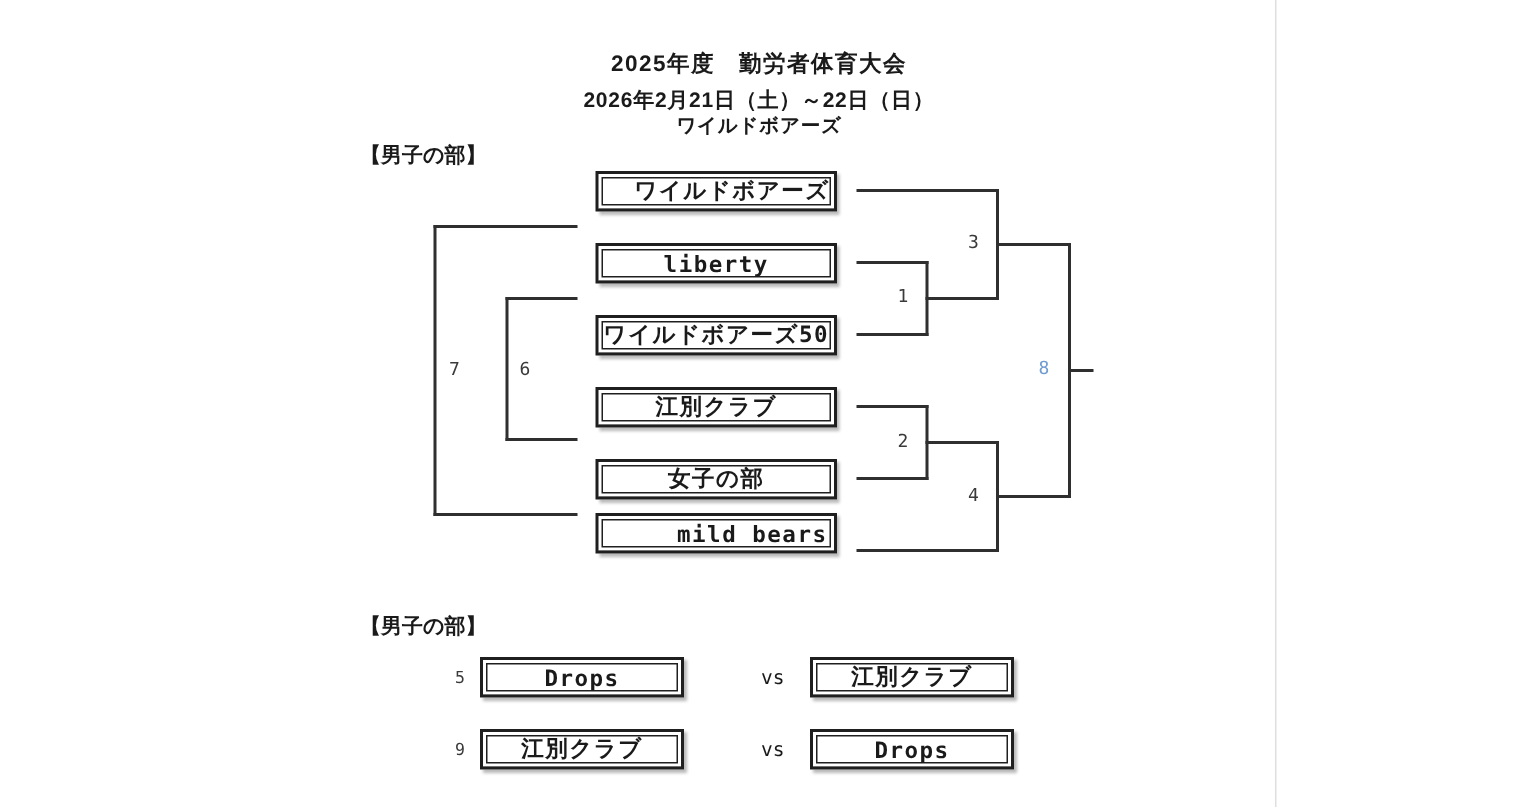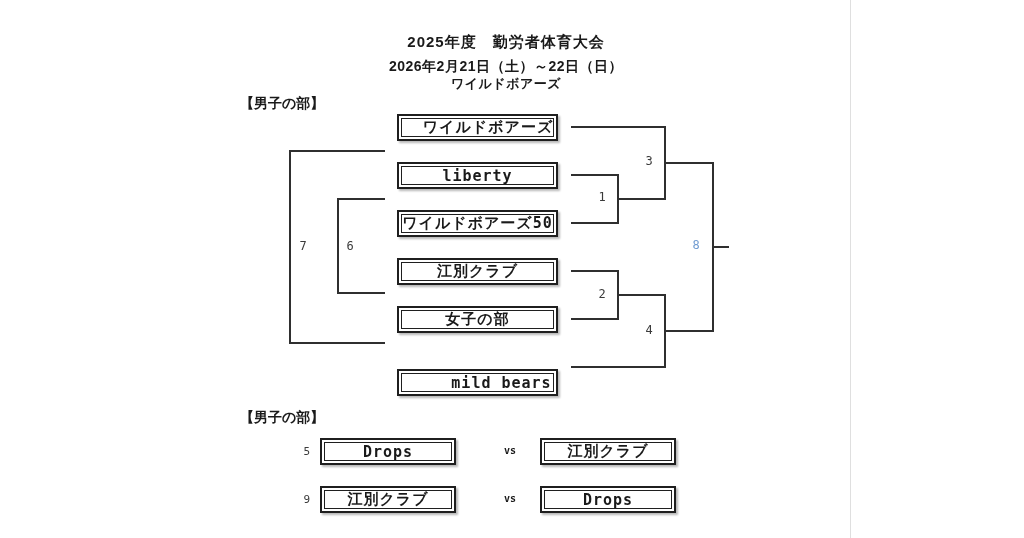--- a/index.html
+++ b/index.html
@@ -29,22 +29,22 @@
     position:absolute;height:27px;background:#ffffff;box-sizing:border-box;
     border:2px solid #1f1f1f;
     box-shadow:inset 0 0 0 2px #ffffff, inset 0 0 0 3px #1f1f1f, 2px 2px 2px rgba(0,0,0,0.28);
     display:flex;align-items:center;justify-content:center;
     font-family:"DejaVu Sans Mono","Liberation Sans",sans-serif;
     font-size:15px;font-weight:bold;letter-spacing:1px;white-space:nowrap;
   }
   .mens .team-box{left:397px;width:161px;}
   .w-box{width:136px;}
   .vs{
-    position:absolute;width:26px;text-align:center;
-    font-size:10px;font-weight:bold;
+    position:absolute;width:26px;text-align:right;
+    font-size:13px;font-weight:normal;
     font-family:"DejaVu Sans Mono","Liberation Sans",sans-serif;
   }
   .w-num{
     position:absolute;width:20px;text-align:right;font-size:11px;color:#3a3a3a;
     font-family:"DejaVu Sans Mono","Liberation Sans",sans-serif;
   }
 </style>
 </head>
 <body>
 
@@ -59,21 +59,21 @@
   </div>
 
   <div class="mens">
     <div class="section-label" style="left:240px;top:95px;">【男子の部】</div>
 
     <div class="team-box" style="top:114px;padding-left:21px;">ワイルドボアーズ</div>
     <div class="team-box" style="top:162px;text-align:center;">liberty</div>
     <div class="team-box" style="top:210px;">ワイルドボアーズ50</div>
     <div class="team-box" style="top:258px;">江別クラブ</div>
     <div class="team-box" style="top:306px;">女子の部</div>
-    <div class="team-box" style="top:369px;padding-left:48px;">mild bears</div>
+    <div class="team-box" style="top:342px;padding-left:48px;">mild bears</div>
 
     <div class="hline" style="left:289px;top:150px;width:96px;"></div>
     <div class="vline" style="left:289px;top:150px;height:194px;"></div>
     <div class="hline" style="left:289px;top:342px;width:96px;"></div>
     <div class="hline" style="left:337px;top:198px;width:48px;"></div>
     <div class="vline" style="left:337px;top:198px;height:96px;"></div>
     <div class="hline" style="left:337px;top:292px;width:48px;"></div>
 
     <div class="hline" style="left:571px;top:126px;width:95px;"></div>
     <div class="hline" style="left:571px;top:174px;width:48px;"></div>

